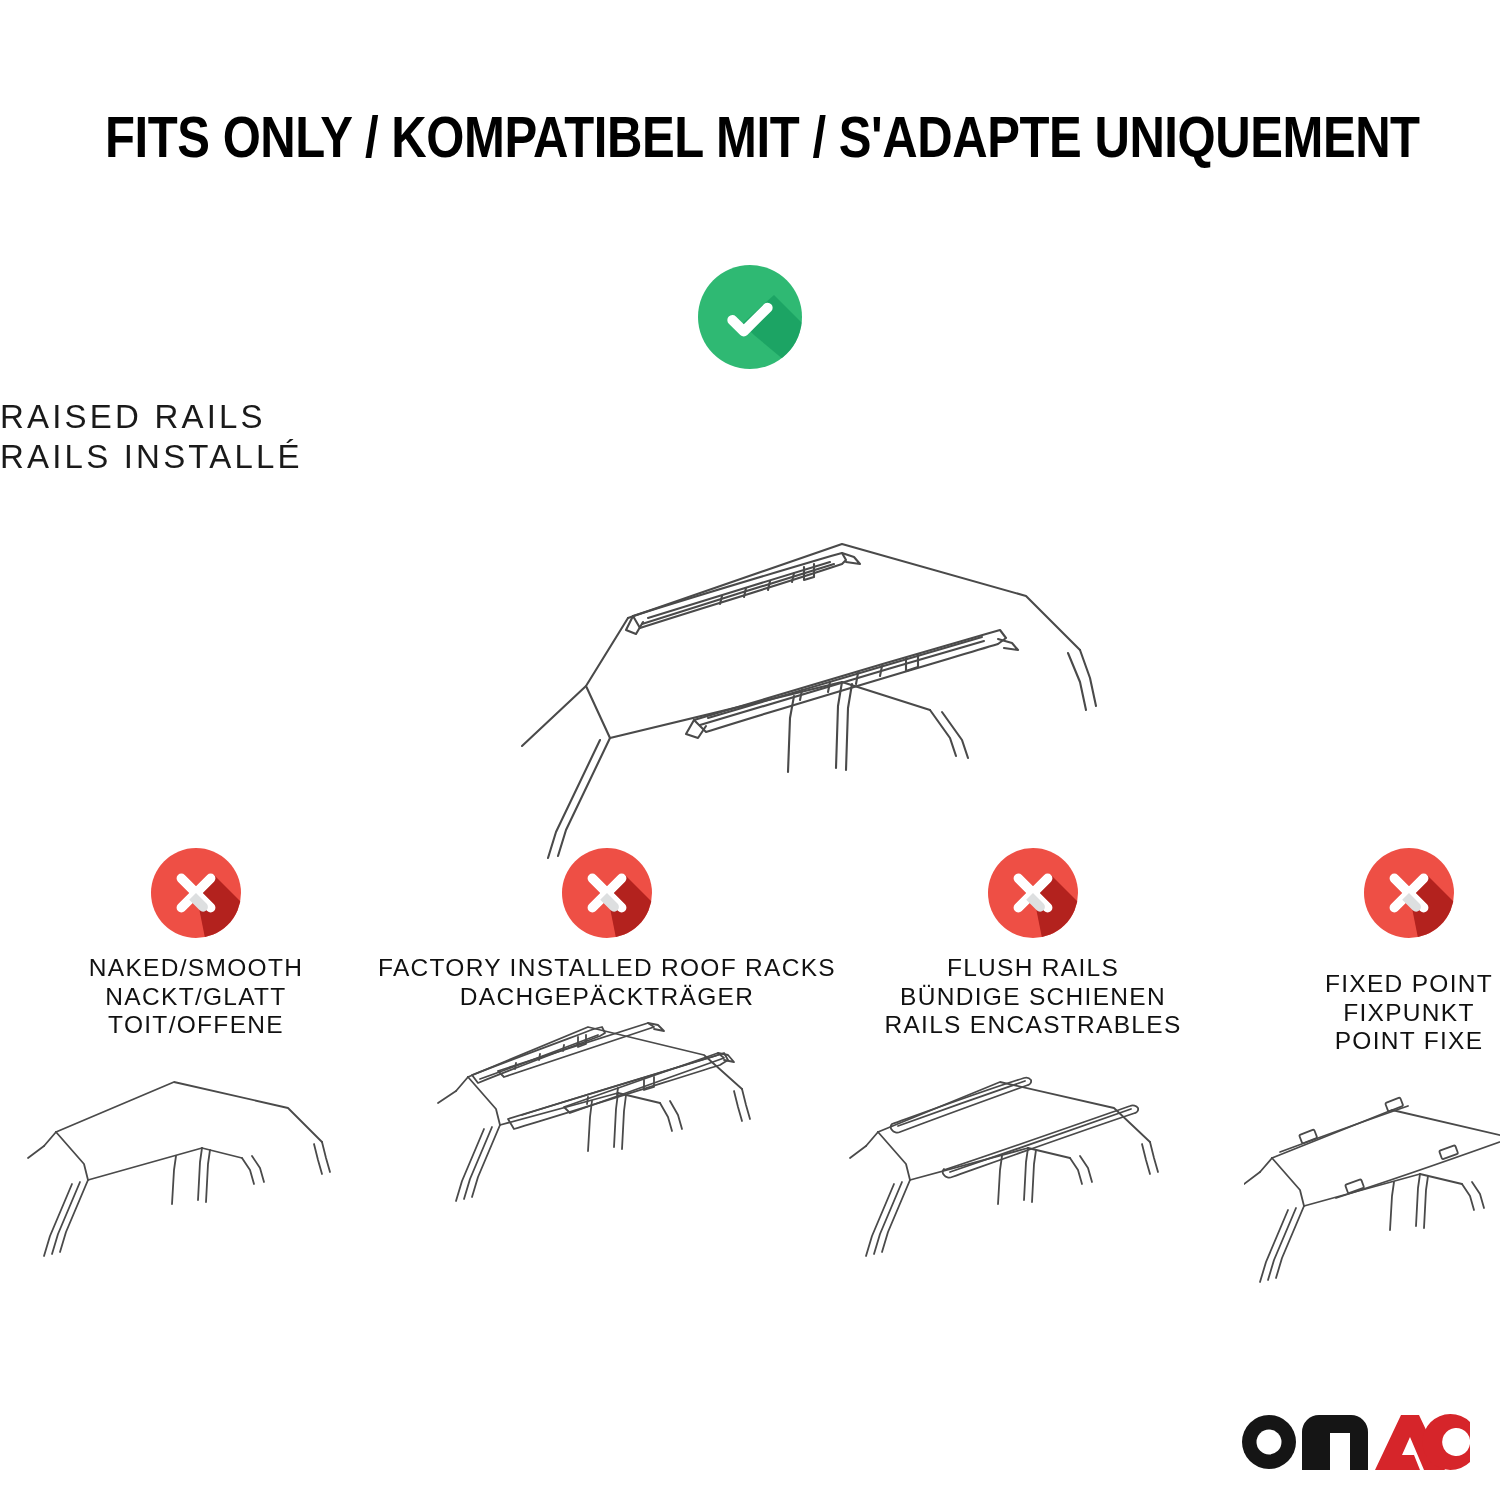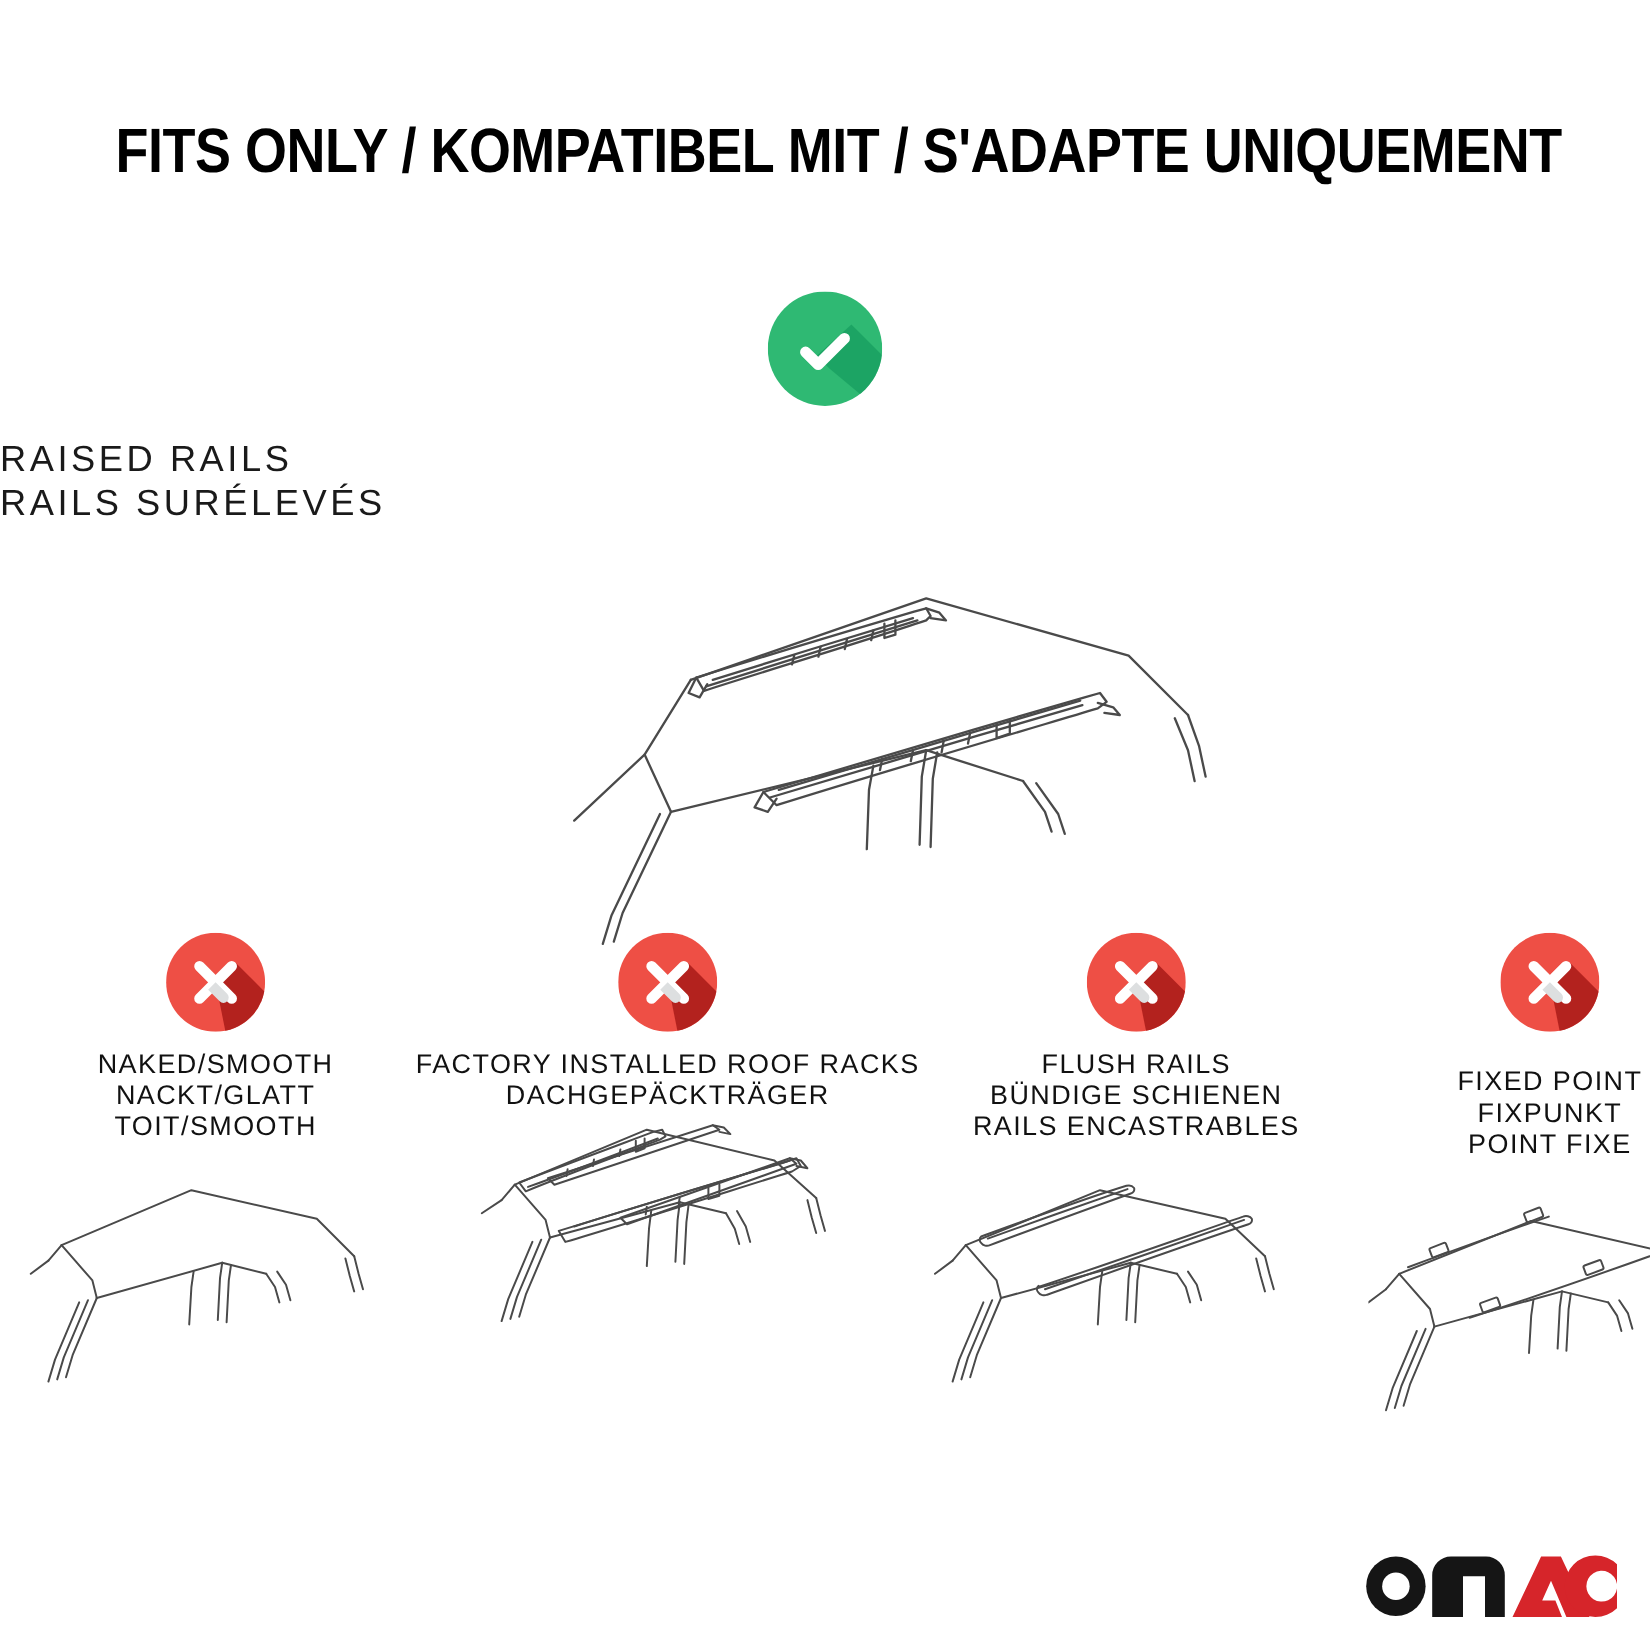--- a/index.html
+++ b/index.html
@@ -149,21 +149,21 @@
                a5 5 0 0 1 0 7.05
                l -23.9 23.8
                a5 5 0 0 1 -7.05 0
                l -11.4 -11.3
                a5 5 0 0 1 -0.05 -7.1 Z" fill="#FFFFFF"></path>
     </svg>
   </div>
 
   <div id="primary-labels">
     <div class="primary-label-line">RAISED RAILS</div>
-    <div class="primary-label-line">RAILS SURÉLEVÉS</div>
+    <div class="primary-label-line">RAILS INSTALLÉ</div>
   </div>
 </div>
 
 <div id="primary-illustration">
   <svg width="720" height="360" viewBox="0 0 720 360" aria-hidden="true">
     <g fill="none" stroke="#4A4A4A" stroke-width="2.1" stroke-linecap="round" stroke-linejoin="round">
 
       <path d="M238 118 L452 44 L636 96 L690 150"></path>
       <path d="M238 118 L196 186 L220 238"></path>
       <path d="M220 238 L452 182"></path>
@@ -226,21 +226,21 @@
         <g clip-path="url(#clipX1)">
           <rect x="40.2" y="19.5" width="9.6" height="51" rx="4.8" fill="#FFFFFF" transform="rotate(45 45 45)"></rect>
           <rect x="40.2" y="19.5" width="9.6" height="51" rx="4.8" fill="#FFFFFF" transform="rotate(-45 45 45)"></rect>
           <path d="M45 45 l10.5 10.5 a4.8 4.8 0 0 1 -6.8 6.8 L38.2 51.8 Z" fill="#DDDFE0"></path>
         </g>
       </svg>
     </div>
     <div class="option-labels">
       <div class="option-label-line">NAKED/SMOOTH</div>
       <div class="option-label-line">NACKT/GLATT</div>
-      <div class="option-label-line">TOIT/SMOOTH</div>
+      <div class="option-label-line">TOIT/OFFENE</div>
     </div>
     <div class="option-illustration" style="margin-top:22px;">
       <svg width="340" height="210" viewBox="0 0 340 210" aria-hidden="true">
         <g fill="none" stroke="#4A4A4A" stroke-width="1.8" stroke-linecap="round" stroke-linejoin="round">
           <path d="M30 70 L148 20 L262 46 L296 80"></path>
           <path d="M30 70 L18 84"></path>
           <path d="M30 70 L58 102 L62 118"></path>
           <path d="M62 118 L176 86"></path>
           <path d="M176 86 L216 96"></path>
           <path d="M296 80 L300 96 L304 110"></path>

